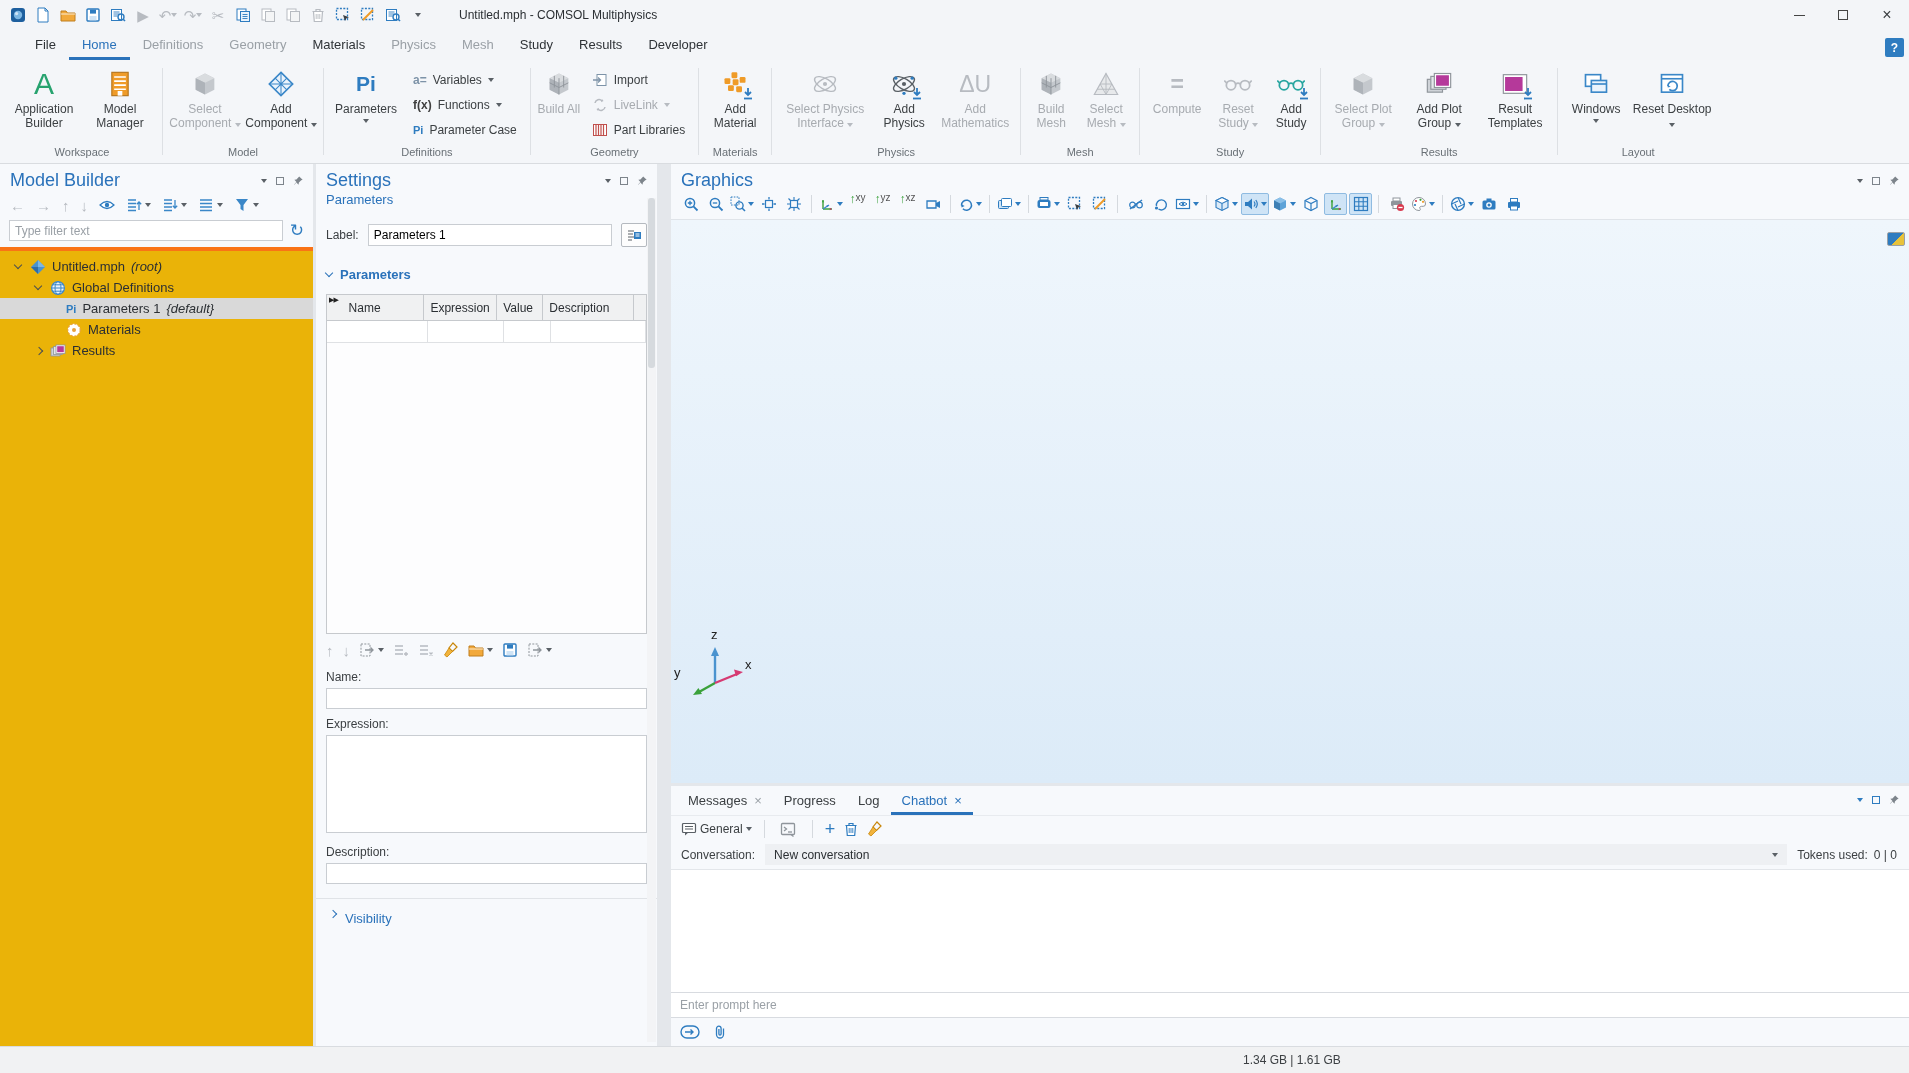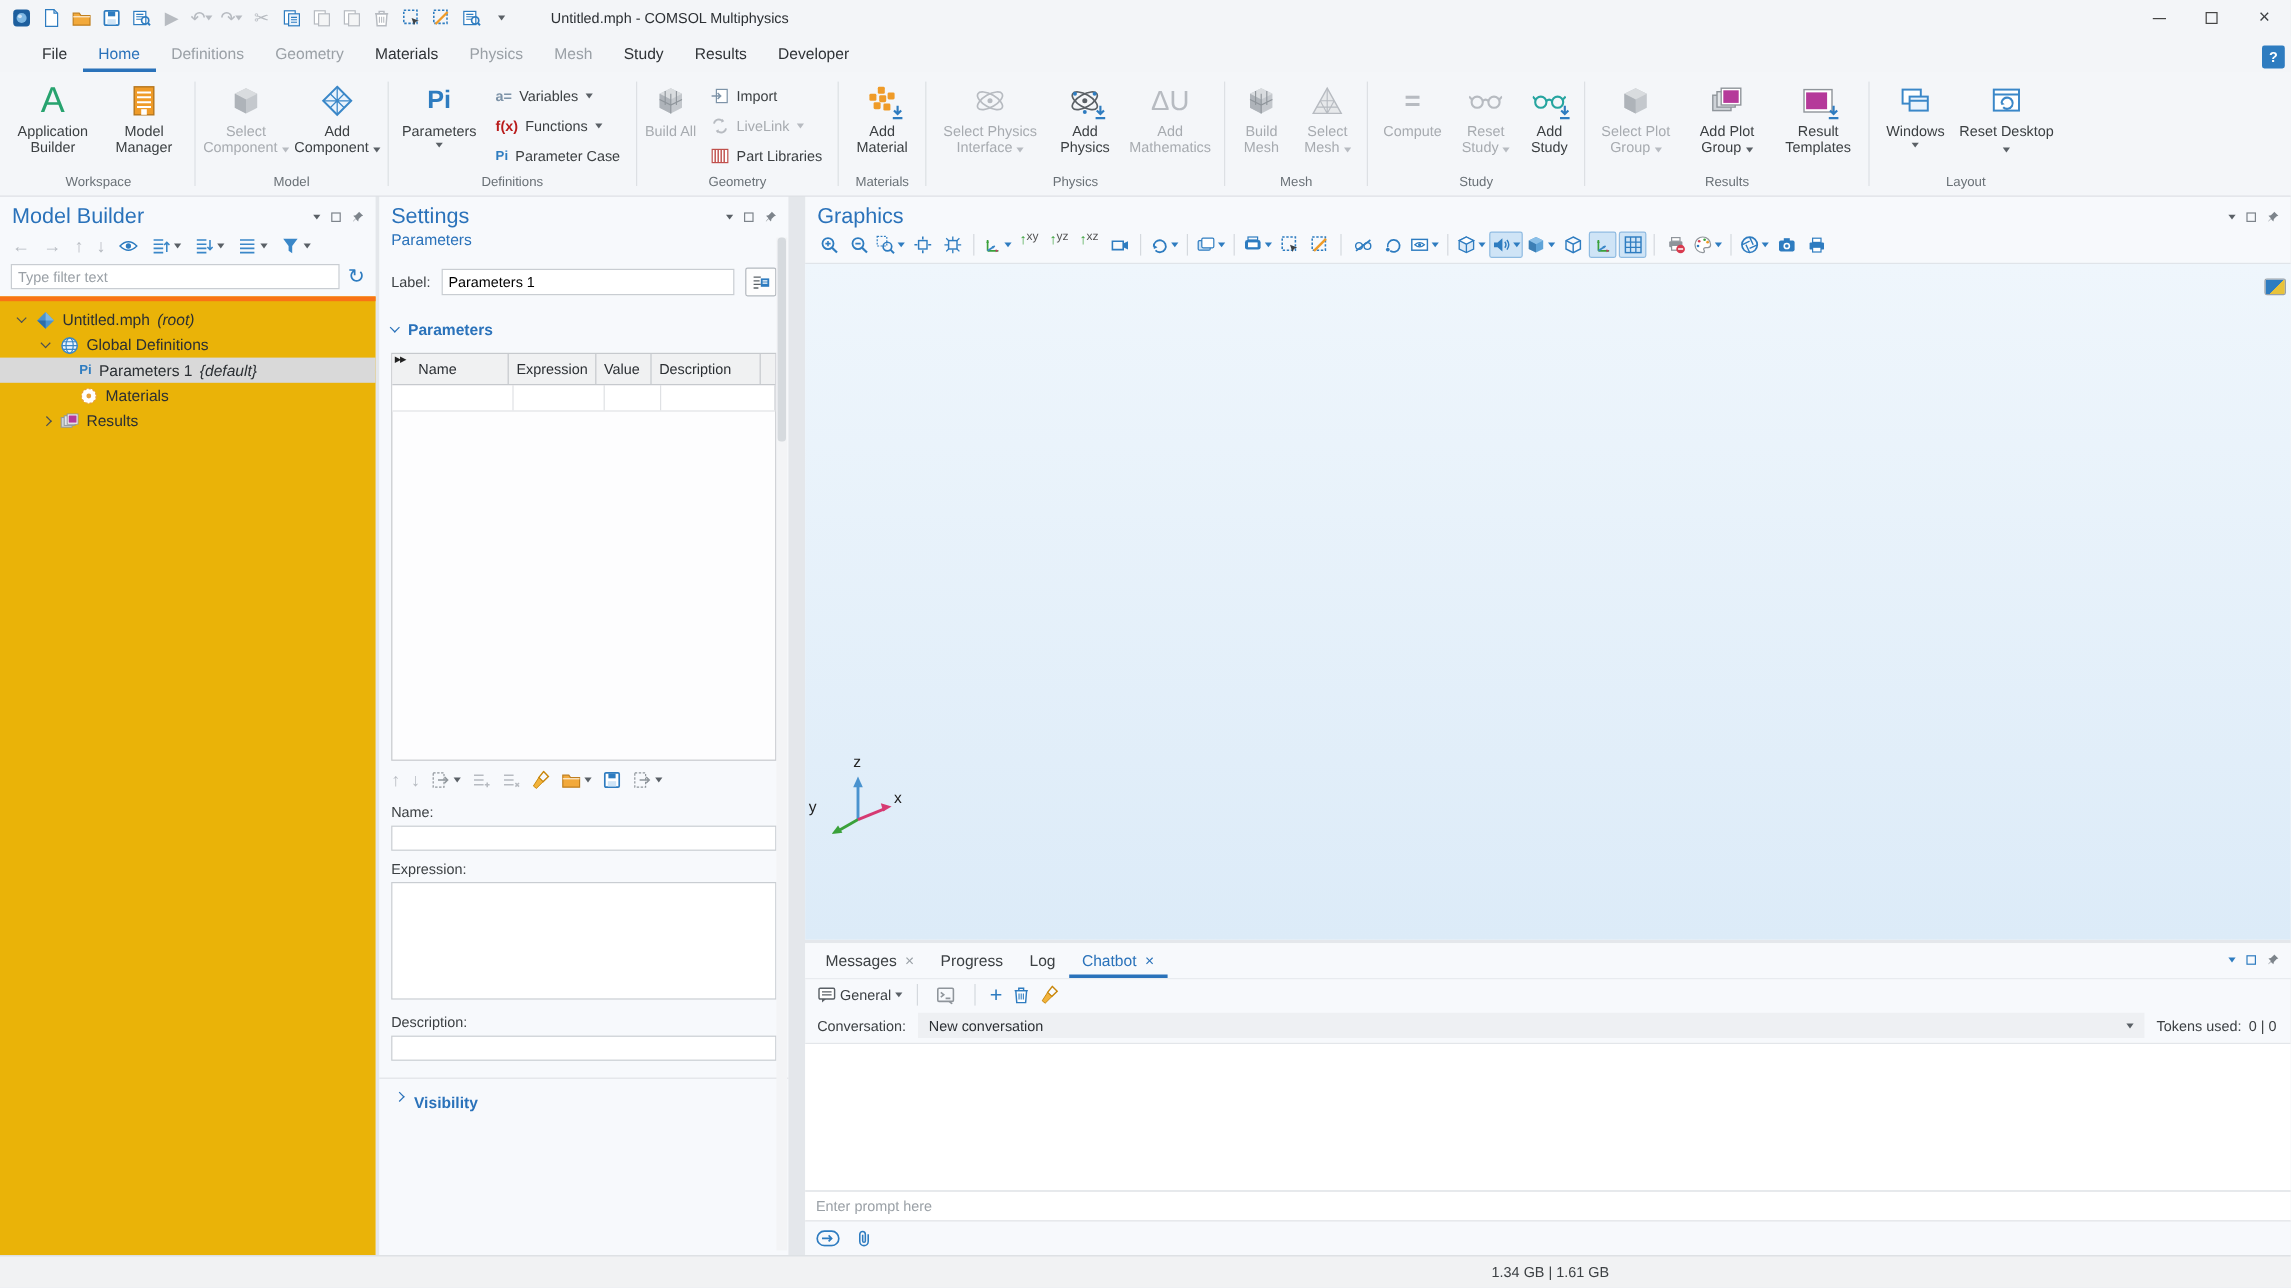--- a/index.html
+++ b/index.html
@@ -81,21 +81,21 @@
 .th{border-right:1px solid #c6c9cd;display:flex;align-items:center;padding:0 6px;color:#2b2f33}
 .rowmark{position:absolute;left:2px;top:1px;font-size:7px;color:#222;letter-spacing:-1px}
 .c0{width:16px;border-right:none}.c1{width:90px}.c2{width:80px}.c3{width:50px}.c4{width:100px}.c5{flex:1;border-right:none}
 .trowe{display:flex;height:22px;border-bottom:1px solid #dfe1e4;background:#fff}
 .td{border-right:1px solid #dfe1e4}
 .stoolbar{display:flex;align-items:center;gap:9px;padding:8px 10px 4px;font-size:14px}
 .fieldlabel{padding:8px 10px 4px;color:#3c4043}
 .inputw{margin:0 10px;height:21px;border:1px solid #c9cdd2;background:#fff;font:inherit}
 textarea.inputw{height:98px;resize:none}
 .sdivider{height:1px;background:#e0e3e7;margin:14px 0 0}
-.visrow{display:flex;align-items:flex-start;gap:9px;padding:12px 12px;color:#2a72ba;font-size:13px;font-weight:bold}
+.visrow{display:flex;align-items:flex-start;gap:9px;padding:12px 12px;color:#2a72ba;font-size:13px;font-weight:normal}
 .sscroll{position:absolute;right:1px;top:34px;bottom:4px;width:9px;background:#f3f4f6}
 .sscroll .thumb{position:absolute;top:0;left:1px;width:7px;height:170px;background:#d6dade;border-radius:3px}
 
 .gtools{display:flex;align-items:center;gap:2px;padding:2px 8px 4px;color:#2e7cc0}
 .tb{height:22px;min-width:23px;display:flex;align-items:center;justify-content:center;border-radius:2px;gap:2px;padding:0 1px}
 .tb.on{background:#cfe4f6;border:1px solid #8fbbe1}
 .tsep{width:1px;height:18px;background:#d5d9de;margin:0 4px}
 .vp{display:flex;align-items:flex-start;gap:0;font-size:10px}
 .vparrow{color:#3aa13a;font-size:12px;line-height:1}
 .vptxt{color:#555;margin-top:-1px}
@@ -618,21 +618,21 @@
         <span class="bl">Parameters</span>
         <span class="caret"></span>
       </div>
       <div class="smallcol">
         <div class="smallbtn">
           <span class="smglyph" style="color:#7d93a8">a=</span>
           <span>Variables</span>
           <span class="caret"></span>
         </div>
         <div class="smallbtn">
-          <span class="smglyph" style="color:#b91c1c">f(x)</span>
+          <span class="smglyph" style="color:#404040">f(x)</span>
           <span>Functions</span>
           <span class="caret"></span>
         </div>
         <div class="smallbtn">
           <span class="smglyph pi-sm">Pi</span>
           <span>Parameter Case</span>
         </div>
       </div>
     </div>
     <div class="rlabel">Definitions</div>

